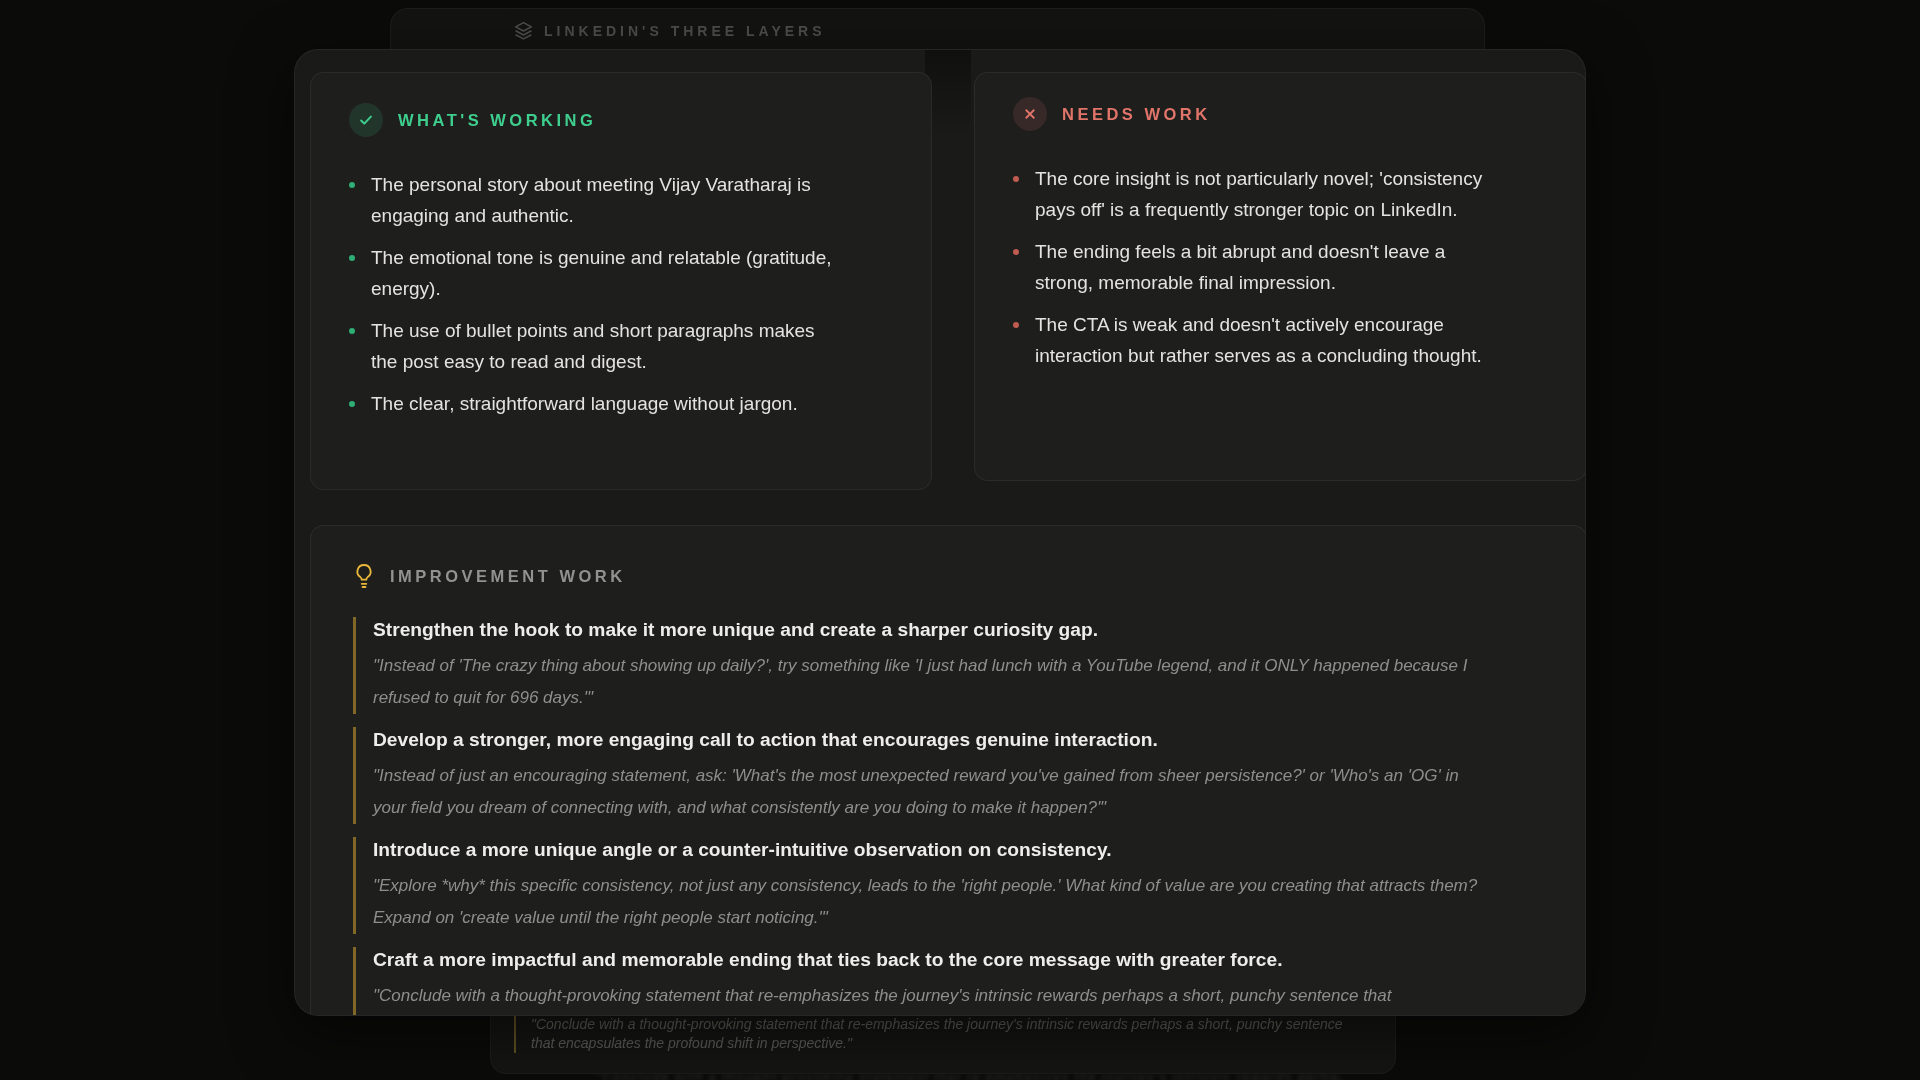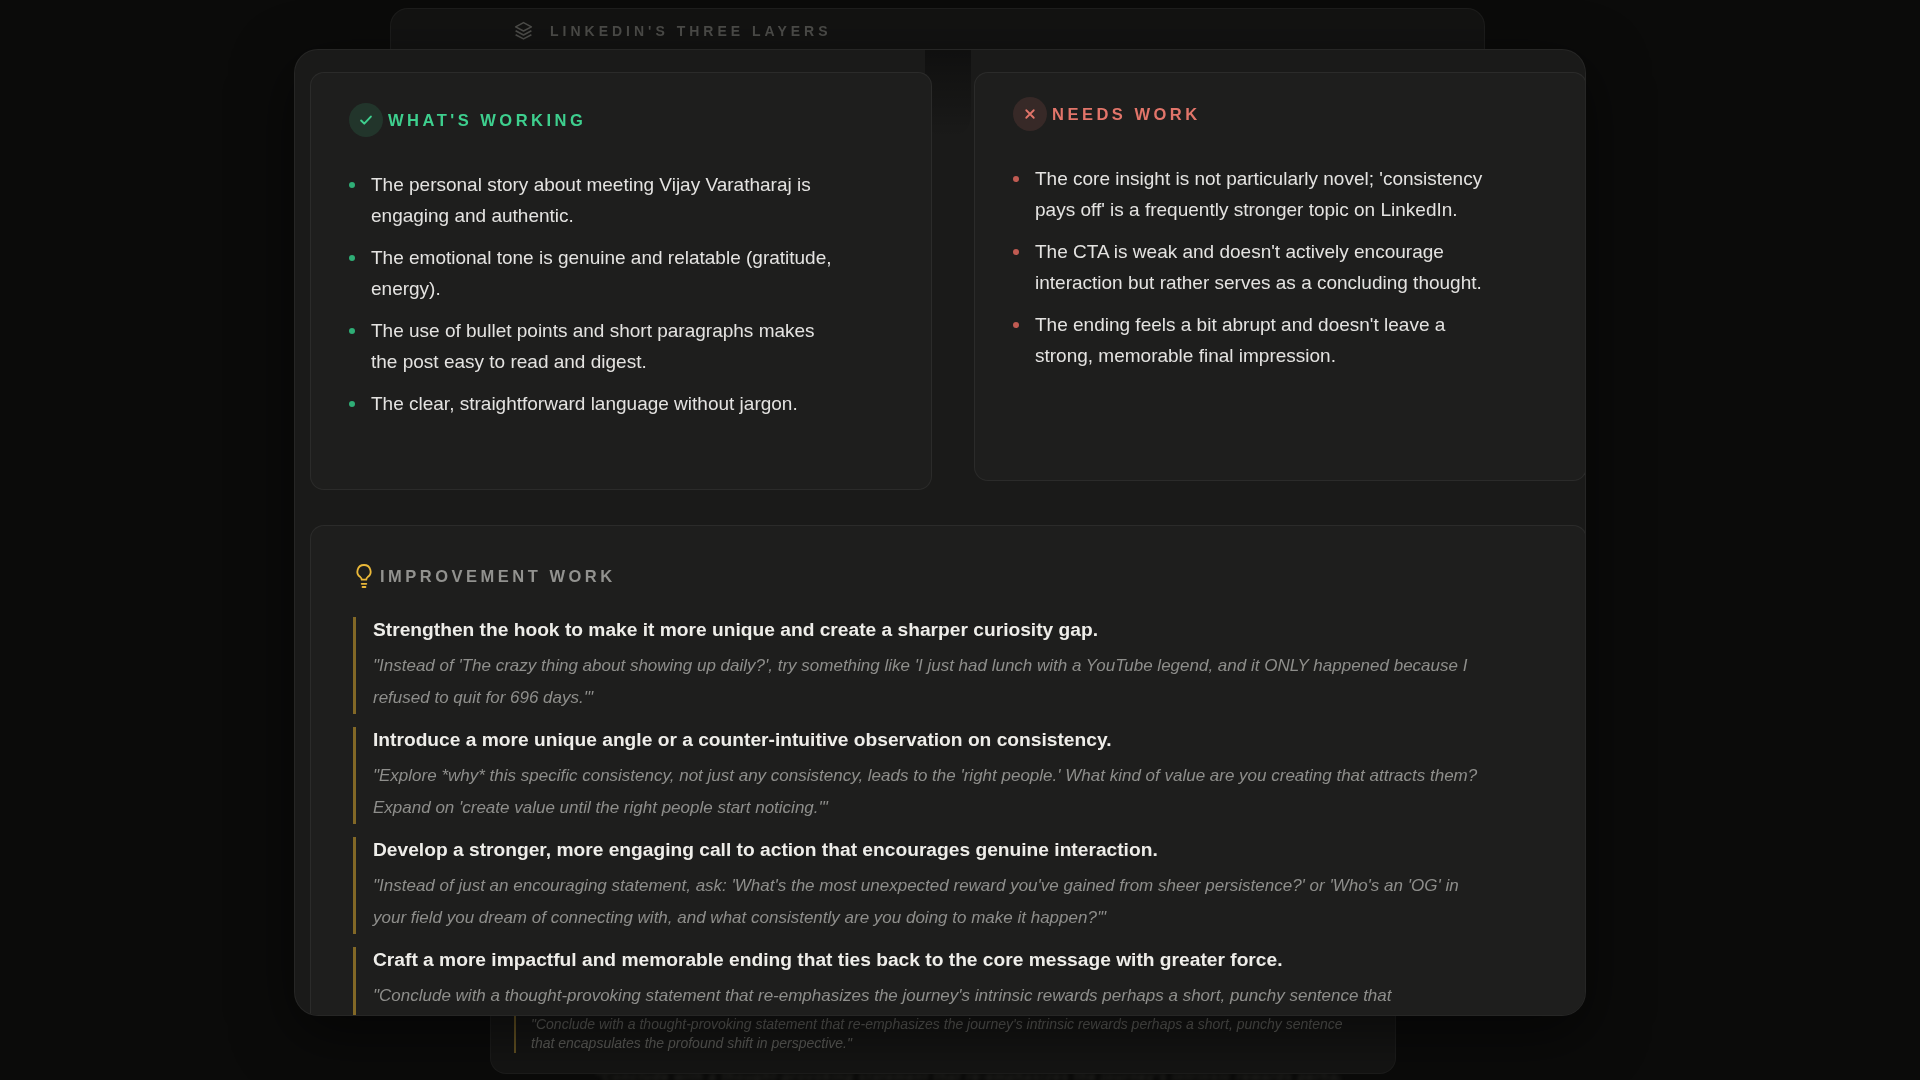--- a/index.html
+++ b/index.html
@@ -4,21 +4,21 @@
 <style>
   * { margin:0; padding:0; box-sizing:border-box; }
   html,body { width:1920px; height:1080px; background:#0b0b0a; overflow:hidden;
               font-family:"Liberation Sans", sans-serif; }
   .stage { position:relative; width:1920px; height:1080px; }
 
   
   .behind-panel { position:absolute; left:390px; top:8px; width:1095px; height:80px;
     background:#131312; border:1px solid rgba(255,255,255,0.045); border-bottom:none;
     border-radius:18px 18px 0 0; }
-  .behind-header { display:flex; align-items:center; gap:16px; padding:11px 0 0 122px; }
+  .behind-header { display:flex; align-items:center; gap:10px; padding:11px 0 0 122px; }
   .behind-header svg { width:21px; height:21px; display:block; }
   .behind-title { font-size:14px; font-weight:600; letter-spacing:4px; color:#4d4d4a; }
 
   
   .preview-panel { position:absolute; left:490px; top:1000px; width:906px; height:74px;
     background:#151514; border:1px solid rgba(255,255,255,0.035); border-radius:16px; z-index:1; }
   .preview-quote { margin:14px 0 0 23px; width:845px; border-left:2px solid rgba(164,132,46,0.55);
     padding-left:15px; font-size:14px; font-style:italic; line-height:19px;
     color:rgba(190,190,184,0.42); }
   .bottom-blur { position:absolute; left:595px; top:1069px; width:745px; height:14px; z-index:0;
@@ -32,21 +32,21 @@
   .streak { position:absolute; left:630px; top:0; width:46px; height:88px;
     background:linear-gradient(180deg, rgba(0,0,0,0.40), rgba(0,0,0,0));
     border-radius:0 0 22px 22px; }
 
   .card { position:absolute; background:#1e1e1d; border:1px solid rgba(255,255,255,0.06);
     border-radius:14px; }
   .card-working { left:15px; top:22px; width:622px; height:418px; padding:30px 38px; }
   .card-needs   { left:679px; top:22px; width:613px; height:409px; padding:24px 38px; }
   .card-tips    { left:15px; top:475px; width:1277px; height:620px; padding:36px 42px; }
 
-  .card header { display:flex; align-items:center; gap:5px; }
+  .card header { display:flex; align-items:center; gap:15px; }
   .icon-circle { width:34px; height:34px; border-radius:50%; display:flex;
     align-items:center; justify-content:center; flex:0 0 auto; }
   .icon-circle svg { width:18px; height:18px; display:block; }
   .icon-circle.green { background:rgba(62,207,142,0.13); }
   .icon-circle.red   { background:rgba(226,117,106,0.13); }
   .card h2 { font-size:16.5px; font-weight:600; letter-spacing:3.5px; }
   .card-working h2 { color:#3ecf8e; }
   .card-needs h2 { color:#e2756a; }
   .card-tips h2 { color:#92928f; }
 
@@ -130,25 +130,25 @@
         </span>
         <h2>NEEDS WORK</h2>
       </header>
       <ul class="points">
         <li>
             <span class="dot"></span>
             <span class="li-text">The core insight is not particularly novel; 'consistency pays off' is a frequently stronger topic on LinkedIn.</span>
           </li>
         <li>
             <span class="dot"></span>
-            <span class="li-text">The CTA is weak and doesn't actively encourage interaction but rather serves as a concluding thought.</span>
+            <span class="li-text">The ending feels a bit abrupt and doesn't leave a strong, memorable final impression.</span>
           </li>
         <li>
             <span class="dot"></span>
-            <span class="li-text">The ending feels a bit abrupt and doesn't leave a strong, memorable final impression.</span>
+            <span class="li-text">The CTA is weak and doesn't actively encourage interaction but rather serves as a concluding thought.</span>
           </li>
       </ul>
     </section>
 
     <section class="card card-tips">
       <header>
         <span class="bulb">
           <svg viewBox="0 0 24 30" fill="none" stroke="#eab839" stroke-width="2" stroke-linecap="round" stroke-linejoin="round">
             <path d="M12 3a7.2 7.2 0 0 0-4 13.2c.9.7 1.5 1.8 1.5 2.8h5c0-1 .6-2.1 1.5-2.8A7.2 7.2 0 0 0 12 3z"></path>
             <line x1="9.5" y1="23.5" x2="14.5" y2="23.5"></line>
@@ -156,26 +156,26 @@
           </svg>
         </span>
         <h2>IMPROVEMENT WORK</h2>
       </header>
       <div class="tips">
         <div class="tip">
           <div class="tip-title">Strengthen the hook to make it more unique and create a sharper curiosity gap.</div>
           <div class="tip-quote">"Instead of 'The crazy thing about showing up daily?', try something like 'I just had lunch with a YouTube legend, and it ONLY happened because I refused to quit for 696 days.'"</div>
         </div>
         <div class="tip">
+          <div class="tip-title">Develop a stronger, more engaging call to action that encourages genuine interaction.</div>
+          <div class="tip-quote">"Instead of just an encouraging statement, ask: 'What's the most unexpected reward you've gained from sheer persistence?' or 'Who's an 'OG' in your field you dream of connecting with, and what consistently are you doing to make it happen?'"</div>
+        </div>
+        <div class="tip">
           <div class="tip-title">Introduce a more unique angle or a counter-intuitive observation on consistency.</div>
           <div class="tip-quote">"Explore *why* this specific consistency, not just any consistency, leads to the 'right people.' What kind of value are you creating that attracts them? Expand on 'create value until the right people start noticing.'"</div>
-        </div>
-        <div class="tip">
-          <div class="tip-title">Develop a stronger, more engaging call to action that encourages genuine interaction.</div>
-          <div class="tip-quote">"Instead of just an encouraging statement, ask: 'What's the most unexpected reward you've gained from sheer persistence?' or 'Who's an 'OG' in your field you dream of connecting with, and what consistently are you doing to make it happen?'"</div>
         </div>
         <div class="tip">
           <div class="tip-title">Craft a more impactful and memorable ending that ties back to the core message with greater force.</div>
           <div class="tip-quote">"Conclude with a thought-provoking statement that re-emphasizes the journey's intrinsic rewards perhaps a short, punchy sentence that encapsulates the profound shift in perspective."</div>
         </div>
       </div>
     </section>
   </main>
 </div>
 

